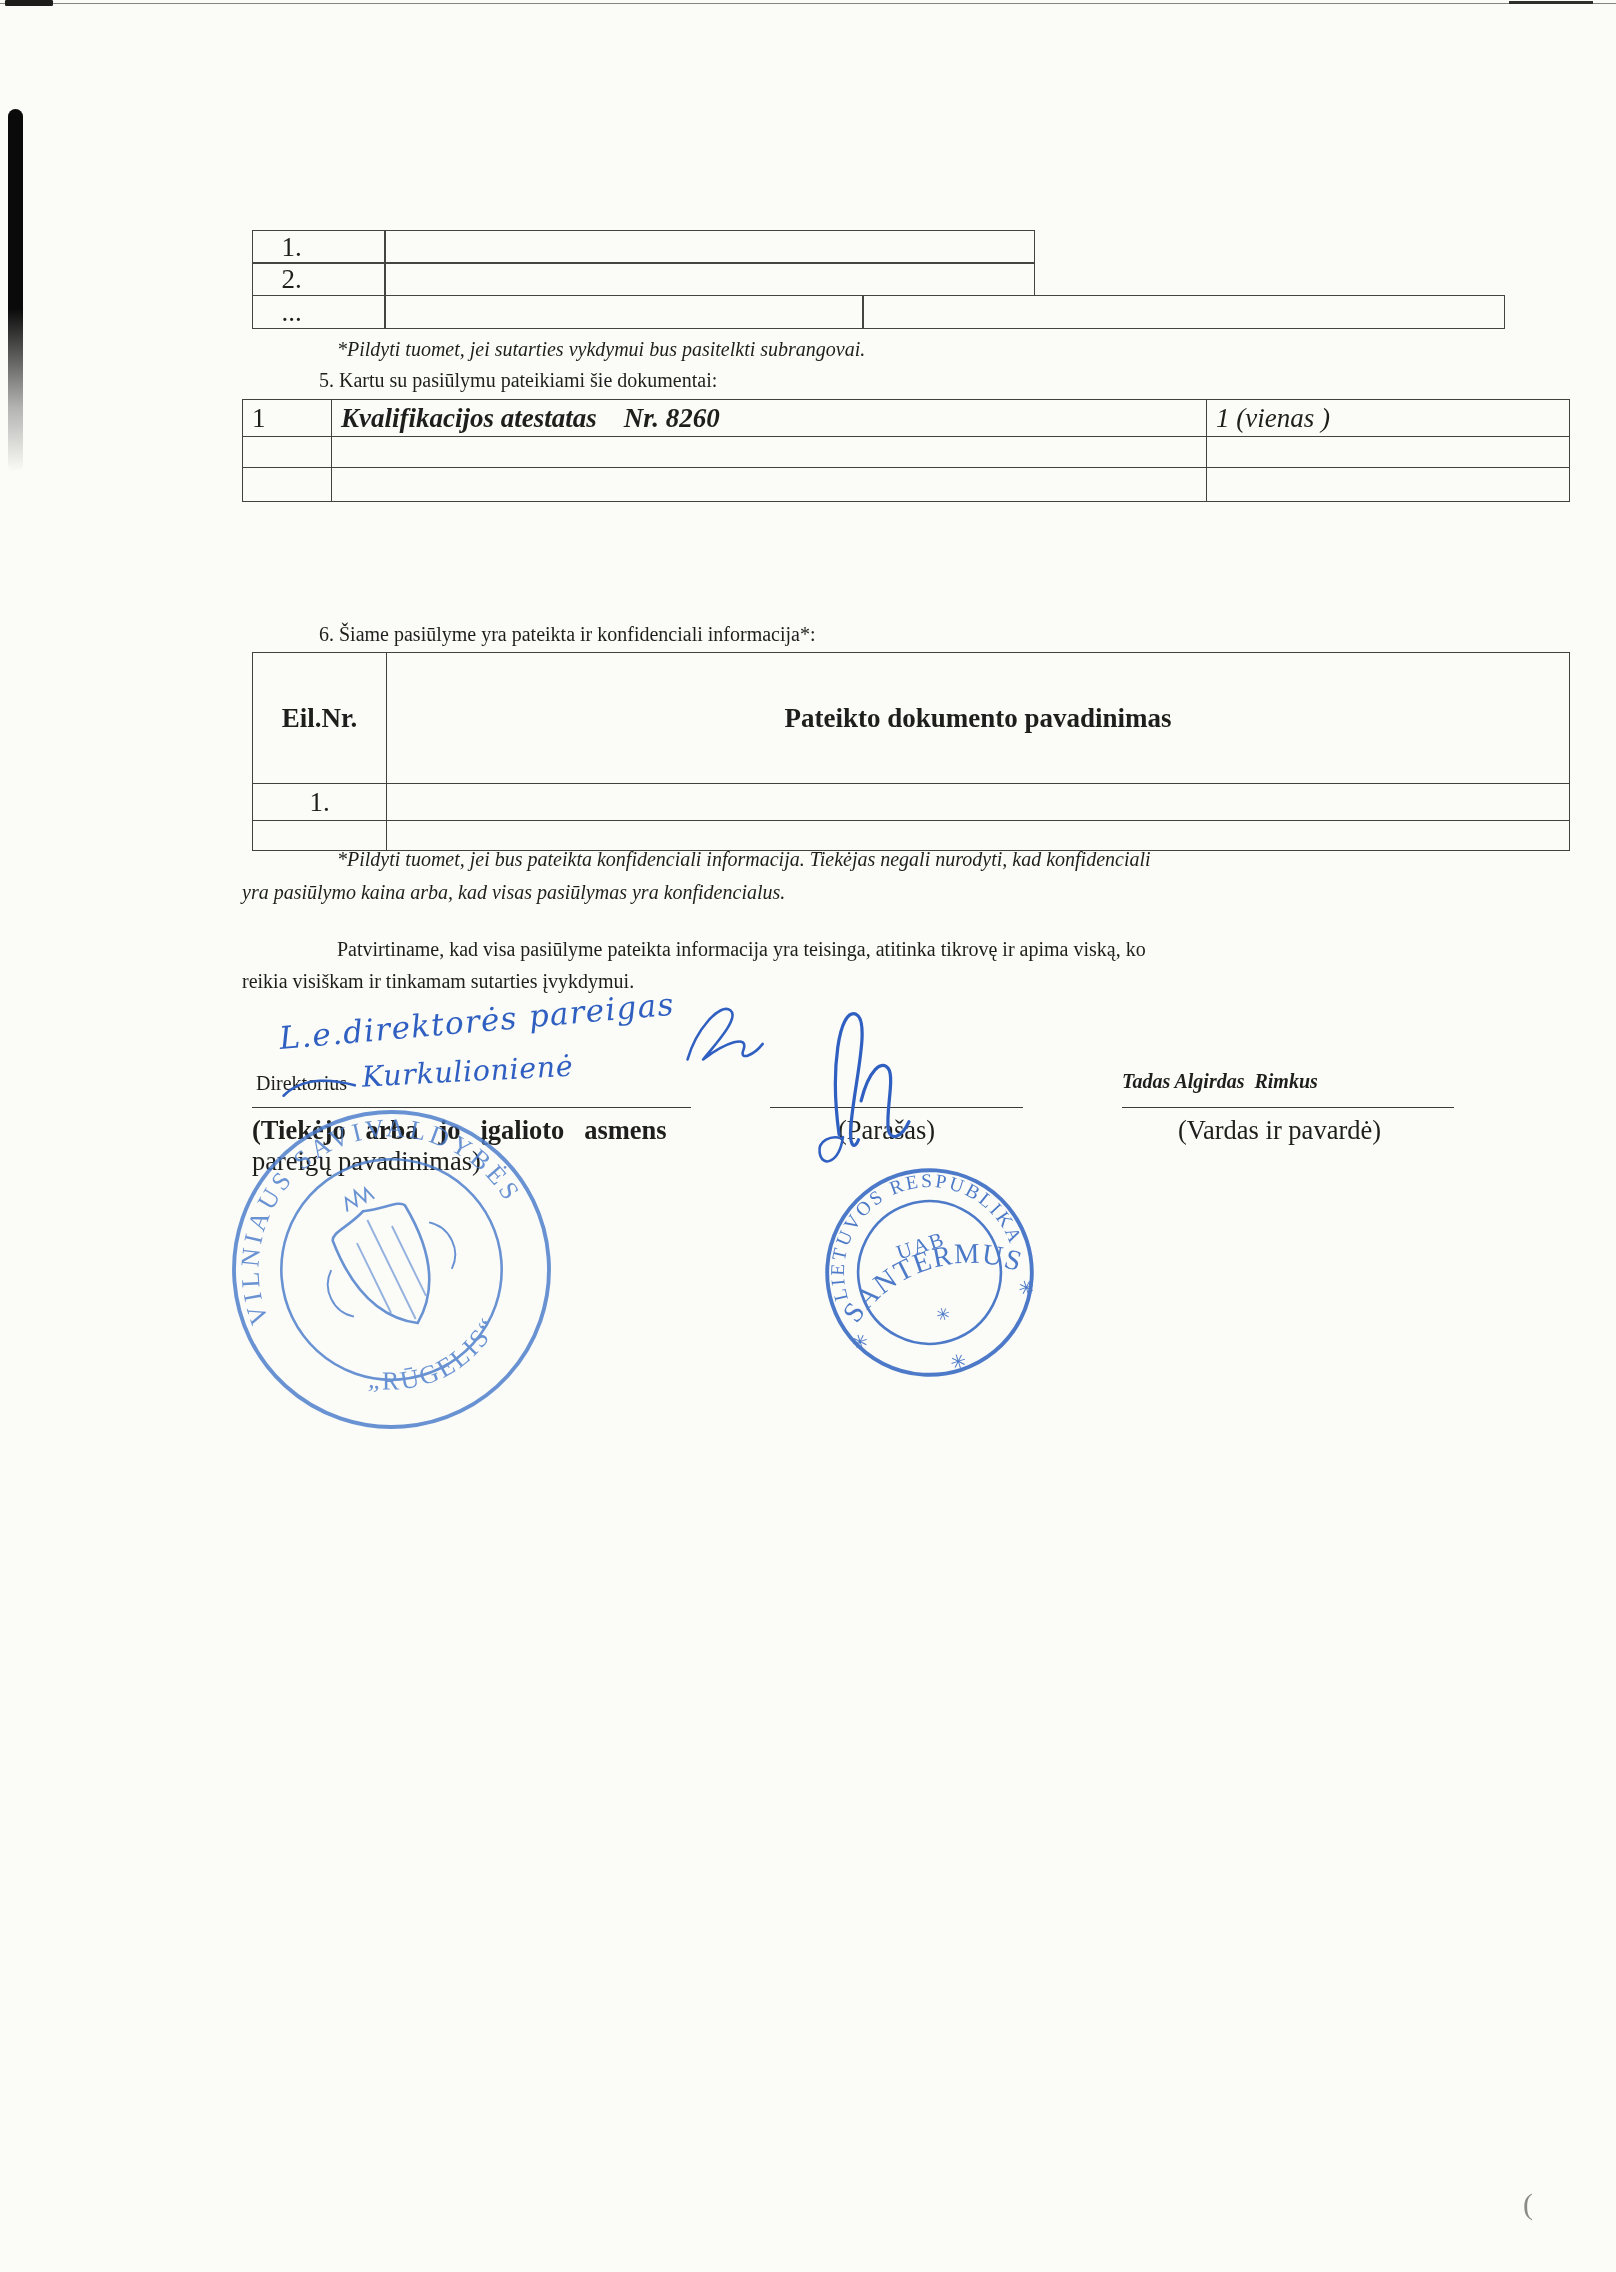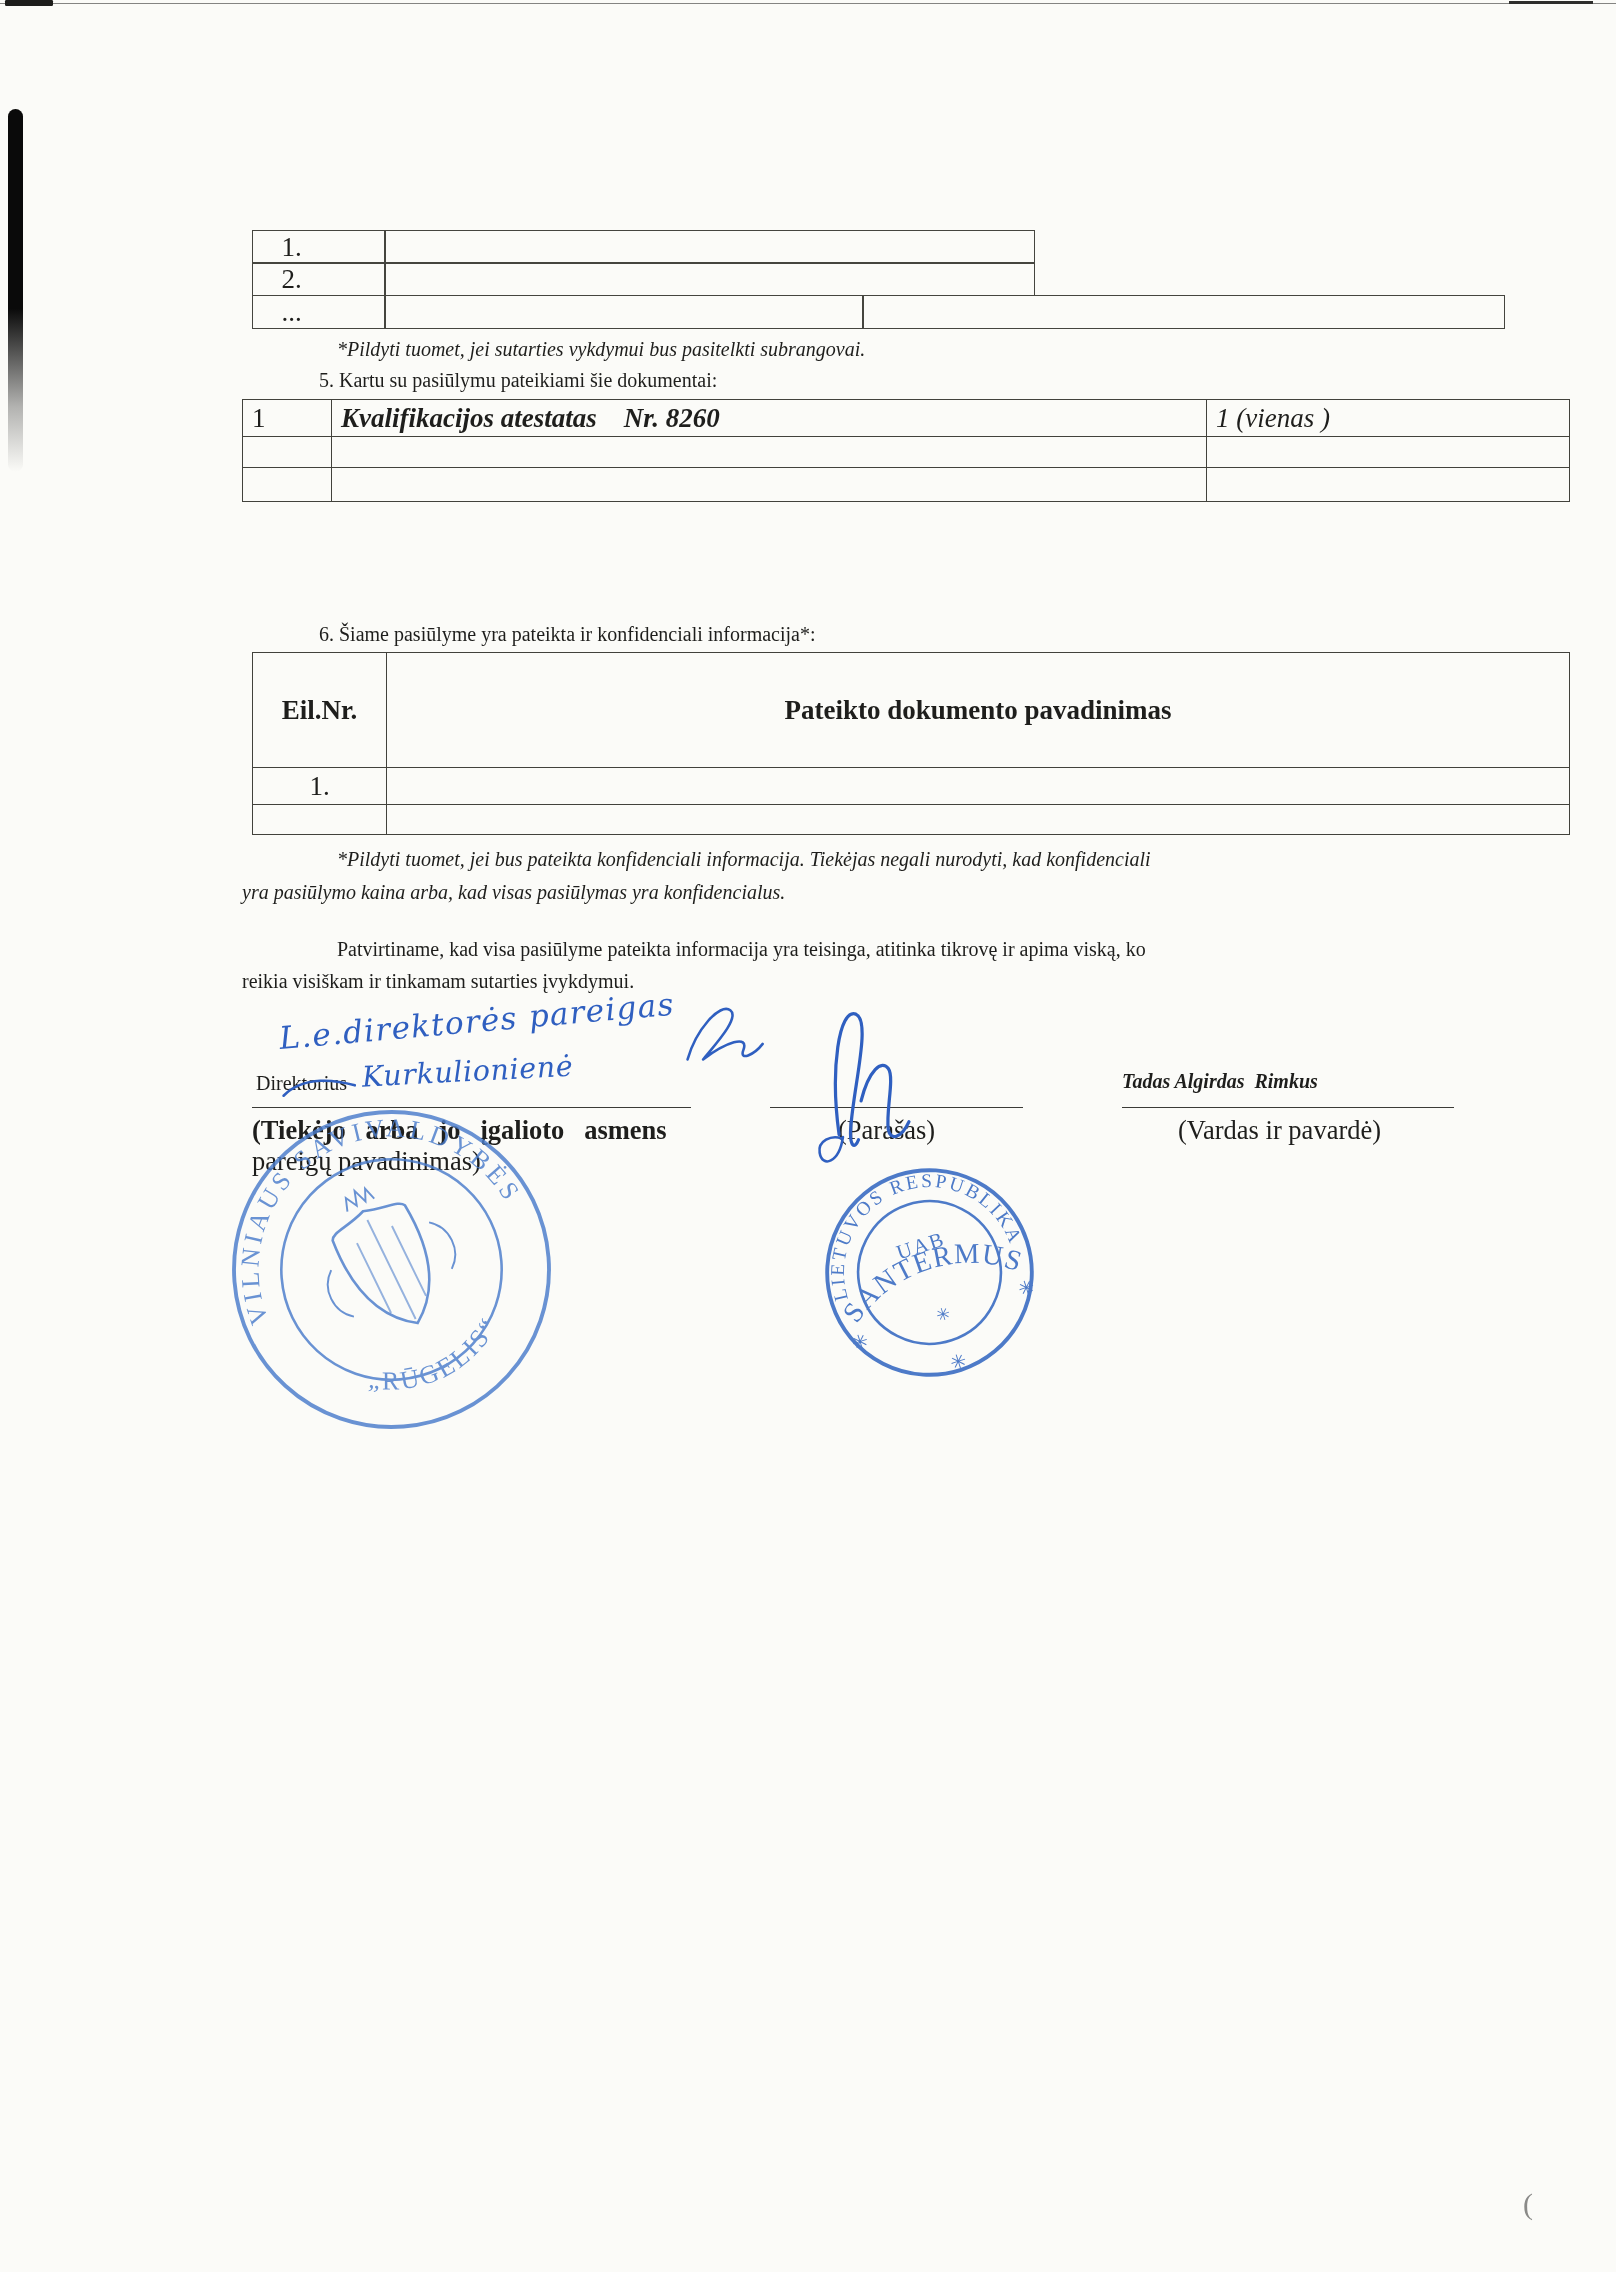--- a/index.html
+++ b/index.html
@@ -102,21 +102,21 @@
   </table>
 
 <div class="abs doc-text" style="left:319px;top:623px">6. Šiame pasiūlyme yra pateikta ir konfidenciali informacija*:</div>
 
 <table class="doc" style="left:252px;top:652px;width:1317px">
   <colgroup>
       <col style="width:134px">
       <col style="width:1183px">
     </colgroup>
   <tbody>
-      <tr style="height:115px">
+      <tr style="height:131px">
     <td class="tc bold">Eil.Nr.</td>
     <td class="tc bold">Pateikto dokumento pavadinimas</td>
   </tr>
   <tr style="height:35px">
     <td class="tc">1.</td>
     <td></td>
   </tr>
   <tr style="height:30px">
     <td></td>
     <td></td>

